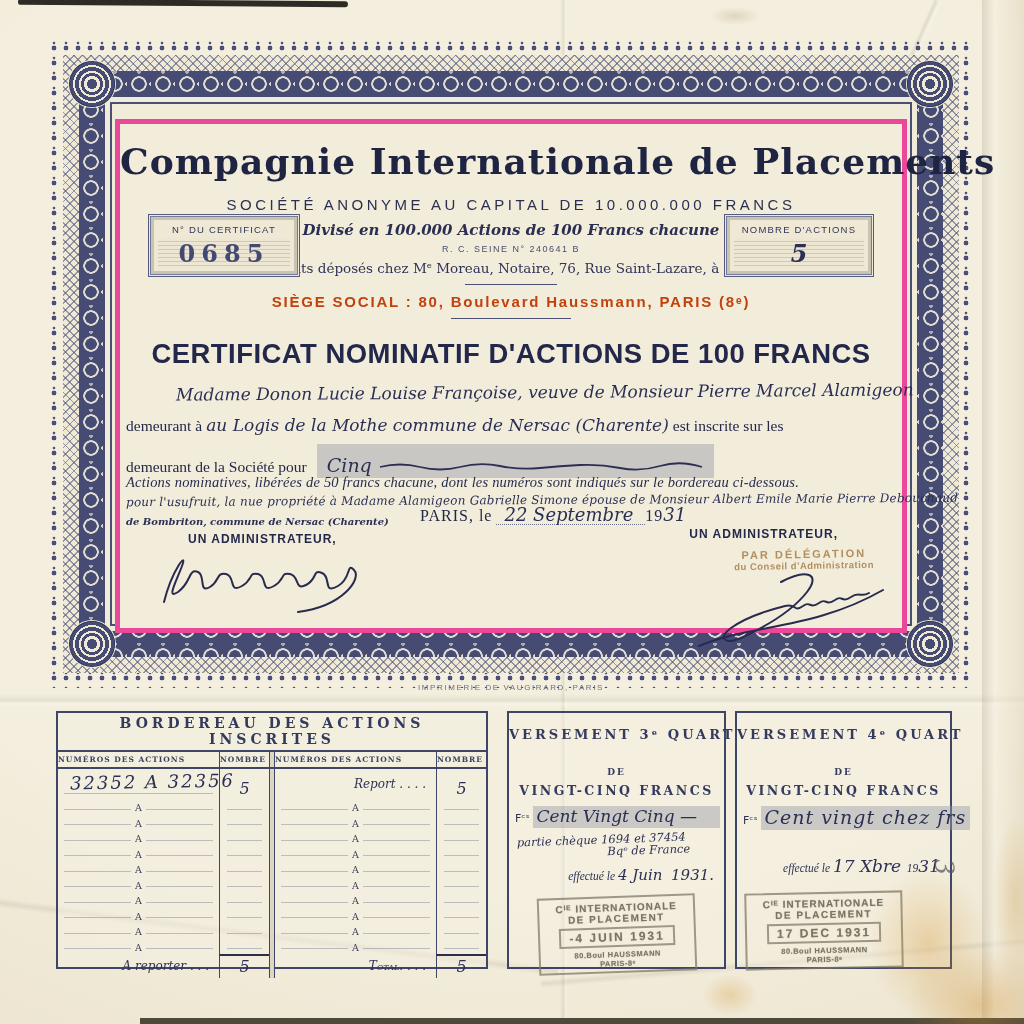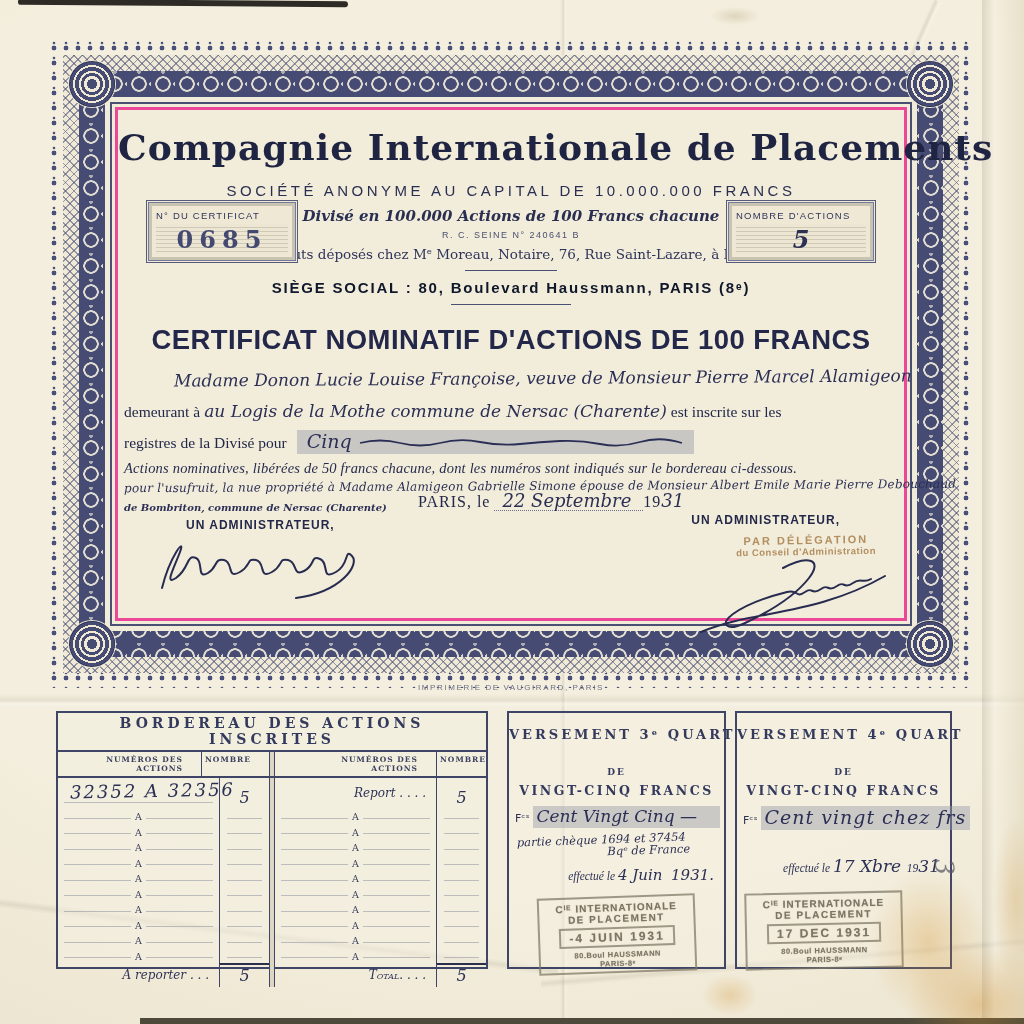--- a/index.html
+++ b/index.html
@@ -51,55 +51,55 @@
       radial-gradient(circle 2px at 12px 1px, rgba(240,235,220,.6) 92%, transparent);
     background-size:24px 26px;}
   .medal{position:absolute;width:46px;height:46px;border-radius:50%;
     background:
       radial-gradient(circle at 50% 50%, #454b73 0 5px, #efe9d6 5px 8px, #454b73 8px 11px, #efe9d6 11px 13px, #454b73 13px 17px, #efe9d6 17px 19px, #454b73 19px 22px, #2f3456 22px 23px);
     box-shadow:0 0 0 1px #efe9d6;}
   .medal.tl{left:-10px;top:-10px;} .medal.tr{right:-10px;top:-10px;}
   .medal.bl{left:-10px;bottom:-10px;} .medal.br{right:-10px;bottom:-10px;}
   .band-gap{width:100%;height:100%;padding:5px;background:#f1ebd9;}
   .inner1{width:100%;height:100%;border:2px solid #4a4f74;padding:3px;}
-  .inner2{width:100%;height:100%;border:3px solid #ec4899;background:#f2ecda;}
+  .inner2{width:100%;height:100%;border:5px solid #ec4899;background:#f2ecda;margin-top:12px;}
   .content{position:relative;width:100%;height:100%;}
 
   
   .ctr{position:absolute;left:0;width:100%;text-align:center;white-space:nowrap;}
   .company{top:16px;font-family:"DejaVu Serif",serif;font-weight:bold;font-size:36px;color:#1f2442;letter-spacing:1px;}
   .capital{top:72px;font-family:"Liberation Sans",sans-serif;font-size:15px;letter-spacing:3.5px;color:#2a2f52;}
   .division{top:97px;font-family:"DejaVu Serif",serif;font-weight:bold;font-style:italic;font-size:15px;color:#2a2f52;}
   .rcseine{top:120px;font-family:"Liberation Sans",sans-serif;font-size:9px;letter-spacing:1.5px;color:#4a4f70;}
   .statuts{top:136px;font-size:13.5px;color:#2e335a;font-family:"DejaVu Serif",serif;}
   .rule{position:absolute;left:50%;transform:translateX(-50%);height:1px;background:#4a4f74;}
   .rule.r1{top:160px;width:92px;}
-  .siege{top:169px;font-family:"Liberation Sans",sans-serif;font-weight:bold;font-size:15px;letter-spacing:1.8px;color:#0f172a;}
+  .siege{top:169px;font-family:"Liberation Sans",sans-serif;font-weight:bold;font-size:15px;letter-spacing:1.8px;color:#c2410c;}
   .rule.r2{top:194px;width:120px;}
   .bigtitle{top:214px;font-family:"Liberation Sans",sans-serif;font-weight:900;font-size:28px;letter-spacing:.5px;color:#23284a;transform:scaleX(.98);transform-origin:center;}
 
   
   .numbox{position:absolute;top:90px;border:1px solid #565b7d;background:#eee8d4;padding:2px;}
   .numbox .nb2{border:3px solid #c9c3b1;outline:1px solid #747a99;padding:2px 4px;}
-  .numbox .nblabel{font-family:"Liberation Sans",sans-serif;font-size:9.5px;letter-spacing:1.2px;color:#30355a;padding:2px 0 3px;white-space:nowrap;}
+  .numbox .nblabel{font-family:"Liberation Sans",sans-serif;font-size:9.5px;letter-spacing:1.2px;color:#30355a;text-align:center;padding:2px 0 3px;white-space:nowrap;}
   .numbox .nbval{background:repeating-linear-gradient(180deg,#ece6d3 0 3px,#cfc9b8 3px 4px);
     text-align:center;font-family:"DejaVu Serif",serif;font-weight:bold;}
   .certbox{left:28px;width:152px;} .sharebox{right:28px;width:150px;}
   .certbox .nbval{font-size:24px;letter-spacing:6px;color:#434970;padding:1px 0;}
   .sharebox .nbval{font-size:24px;color:#2c3054;padding:1px 0;}
   .hwv{font-family:"DejaVu Serif",serif;font-style:italic;}
 
   
   .hw{font-family:"DejaVu Serif",serif;font-style:italic;color:#2b2f55;}
   .bodyline{position:absolute;white-space:nowrap;}
   .l-holder{left:56px;top:258px;font-size:17px;transform:rotate(-.4deg);}
   .l-resid{left:6px;top:291px;font-size:16px;}
   .l-resid .print{font-size:15.5px;}
   .l-reg{left:6px;top:320px;font-size:15.5px;display:flex;align-items:baseline;}
-  .gband{display:inline-block;background:rgba(150,155,168,.45);padding:0 8px 2px 10px;margin-left:10px;}
+  .gband{display:inline-block;background:rgba(150,155,168,.45);padding:10px 8px 2px 10px;margin-left:10px;}
   .gband .hw{font-size:19px;}
   .l-actions{left:6px;top:350px;font-style:italic;font-size:14.5px;color:#272c4e;letter-spacing:.2px;}
   .l-usu1{left:6px;top:369px;font-size:12px;letter-spacing:.2px;transform:rotate(-.3deg);}
   .l-usu2{left:6px;top:392px;font-size:10px;font-weight:bold;}
   .l-date{left:300px;top:380px;font-size:16px;}
   .l-date .print{letter-spacing:1px;}
   .l-date .hw{font-size:18px;}
   .dateline{border-bottom:1px dotted #6a6f8e;padding:0 8px;}
   .admin{position:absolute;font-family:"Liberation Sans",sans-serif;font-weight:bold;font-size:12px;letter-spacing:1px;color:#23284a;}
   .admin.left{left:68px;top:408px;}
@@ -115,21 +115,21 @@
 
   .printer{position:absolute;left:48px;top:683px;width:926px;text-align:center;
     font-family:"Liberation Sans",sans-serif;font-size:8px;letter-spacing:1.6px;color:#6b6f85;}
 
   
   .bordereau{position:absolute;left:56px;top:711px;width:432px;height:258px;
     border:2px solid #3f4566;background:rgba(244,239,226,.5);display:flex;flex-direction:column;}
   .b-title{border-bottom:2px solid #3f4566;text-align:center;
     font-family:"DejaVu Serif",serif;font-weight:bold;font-size:14px;letter-spacing:4px;color:#343a5e;padding:2px 0 3px;}
   .b-head{display:flex;border-bottom:2px solid #3f4566;font-family:"DejaVu Serif",serif;
-    font-weight:bold;font-size:7.5px;letter-spacing:1px;color:#3c415f;text-align:right;gap:18px;}
+    font-weight:bold;font-size:7.5px;letter-spacing:1px;color:#3c415f;text-align:left;}
   .b-head .h-num{flex:1;padding:3px 0;}
   .b-head .h-cnt{width:50px;border-left:1.5px solid #3f4566;padding:3px 0;}
   .b-head .h-div{width:6px;border-left:1.5px solid #3f4566;border-right:1.5px solid #3f4566;background:#ddd6c2;}
   .b-body{flex:1;display:flex;}
   .sub{flex:1;display:flex;flex-direction:column;}
   .b-div{width:6px;border-left:1.5px solid #3f4566;border-right:1.5px solid #3f4566;background:#ddd6c2;}
   .brow{display:flex;height:15.5px;}
   .brow-first{display:flex;height:30px;position:relative;}
   .bcell-num{flex:1;display:flex;align-items:flex-end;padding:0 6px 2px;}
   .bcell-cnt{width:50px;border-left:1.5px solid #3f4566;display:flex;align-items:flex-end;justify-content:center;padding-bottom:2px;}
@@ -223,21 +223,21 @@
 
                   <div class="bodyline l-holder hw" data-name="holder-name-handwritten">Madame Donon Lucie Louise Françoise, veuve de Monsieur Pierre Marcel Alamigeon</div>
 
                   <div class="bodyline l-resid" data-name="residence-line">
                     <span class="print" data-name="residence-prefix">demeurant à</span>
                     <span class="hw" style="font-size:17px;" data-name="residence-handwritten">au Logis de la Mothe commune de Nersac (Charente)</span>
                     <span class="print" data-name="inscribed-suffix">est inscrite sur les</span>&nbsp;
                   </div>
 
                   <div class="bodyline l-reg" data-name="registers-line">
-                    <span data-name="registers-prefix">registres de la Divisé pour</span>
+                    <span data-name="registers-prefix">demeurant de la Société pour</span>
                     <span class="gband" data-name="shares-amount-highlight">
                       <span class="hw" data-name="shares-amount-handwritten">Cinq</span>
                       <svg width="330" height="12" viewBox="0 0 330 12" style="vertical-align:baseline" data-name="handwritten-dash-squiggle">
                         <path d="M4,7 Q24,2 44,7 T84,7 T124,6 T164,8 T204,5 T244,8 T284,6 T326,7" fill="none" stroke="#2b2f55" stroke-width="1.8"></path>
                       </svg>
                     </span>
                   </div>
 
                   <div class="bodyline l-actions" data-name="actions-line">Actions nominatives, libérées de 50 francs chacune, dont les numéros sont indiqués sur le bordereau ci-dessous.</div>
                   <div class="bodyline l-usu1 hw" data-name="usufruct-line1-handwritten">pour l'usufruit, la nue propriété à Madame Alamigeon Gabrielle Simone épouse de Monsieur Albert Emile Marie Pierre Debouchaud</div>

